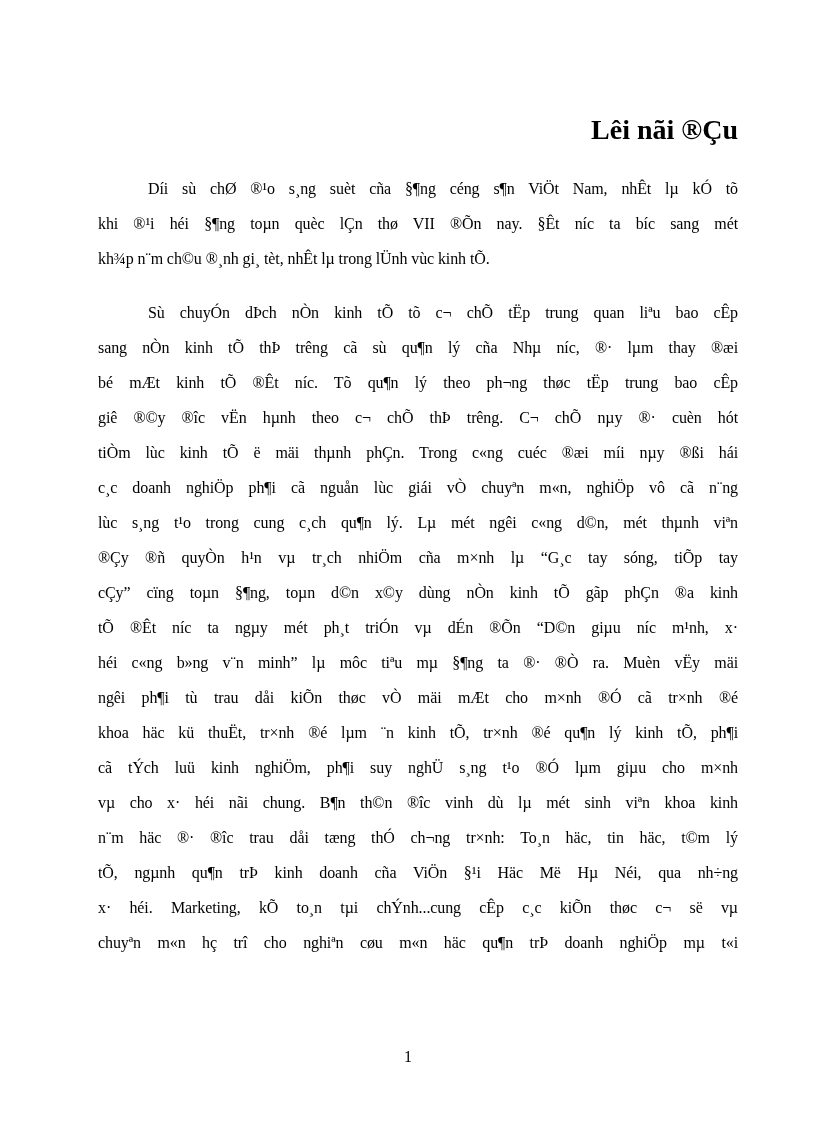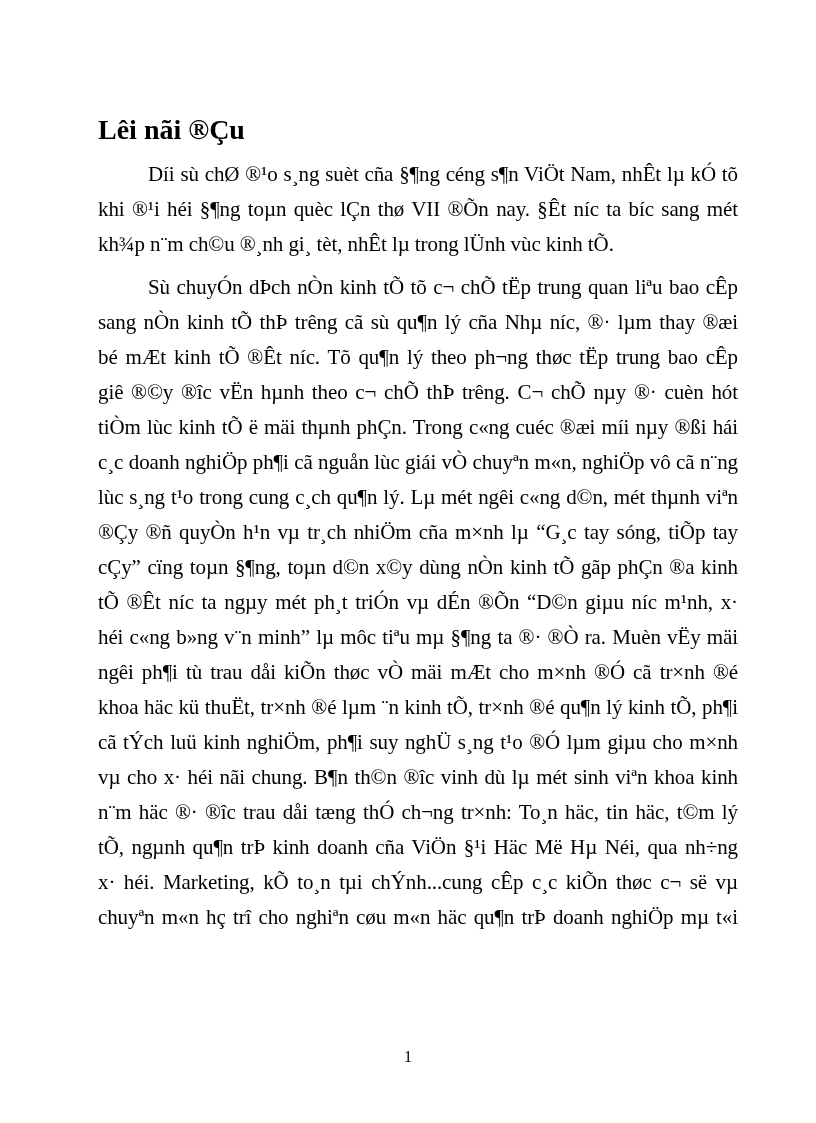--- a/index.html
+++ b/index.html
@@ -16,34 +16,34 @@
     font-family: "Liberation Serif", "DejaVu Serif", serif;
     overflow: hidden;
   }
   .content {
     position: absolute;
     left: 98px;
     top: 112px;
     width: 640px;
   }
   .title {
-    margin: 0 0 10px 0;
-    text-align: left;
+    margin: 0 0 24px 0;
+    text-align: right;
     font-size: 28px;
     font-weight: bold;
     line-height: 35px;
     color: #000000;
   }
   .para {
-    font-size: 21px;
+    font-size: 16px;
     letter-spacing: -0.1px;
     color: #000000;
   }
   .para + .para {
-    margin-top: 8px;
+    margin-top: 19px;
   }
   .line {
     line-height: 35px;
     height: 35px;
     overflow: hidden;
     text-align: justify;
     text-align-last: justify;
   }
   .line.first {
     text-indent: 50px;

